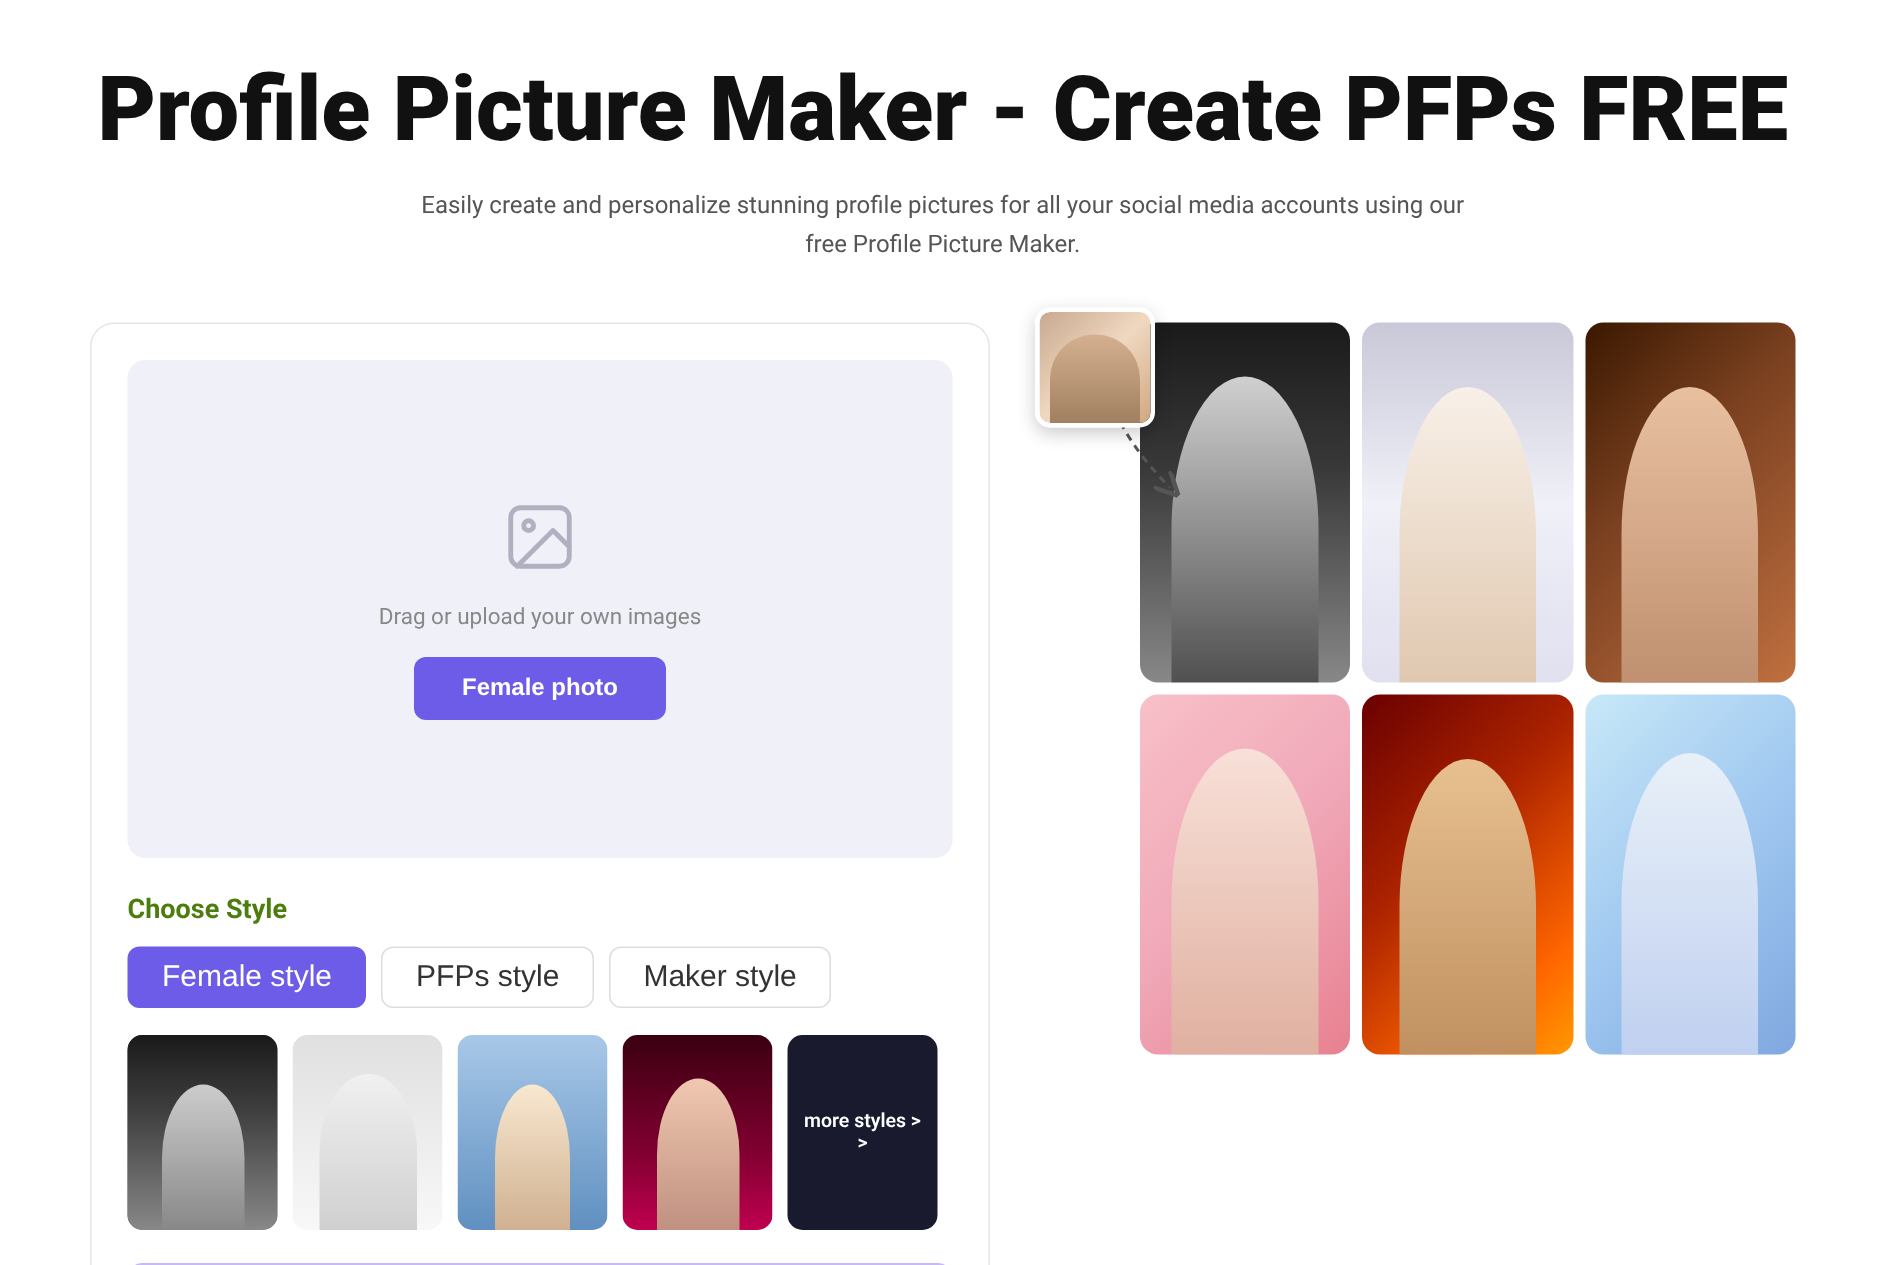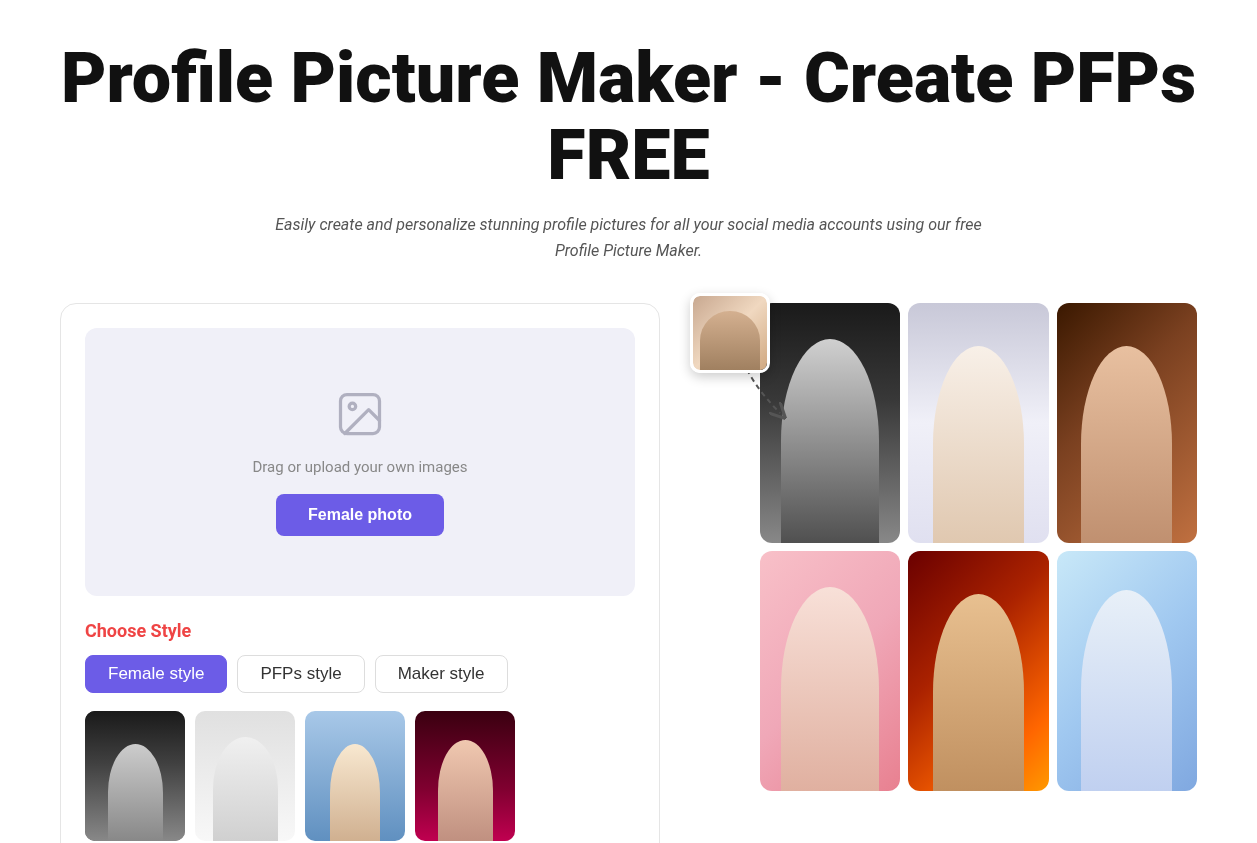--- a/index.html
+++ b/index.html
@@ -15,33 +15,32 @@
       max-width: 1257px;
       padding: 40px 60px 60px;
     }
 
     
     .header {
       text-align: center;
       margin-bottom: 40px;
     }
     .header h1 {
-      font-size: 70px;
+      font-size: 60px;
       font-weight: 900;
       line-height: 1.1;
       color: #111;
       margin-bottom: 18px;
     }
     .header p {
       font-size: 16px;
       color: #555;
       max-width: 720px;
       margin: 16px auto;
       line-height: 1.6;
-      font-style: italic;
     }
 
     
     .main-layout {
       display: flex;
       gap: 40px;
       align-items: flex-start;
     }
 
     
@@ -55,21 +54,21 @@
     }
 
     
     .upload-area {
       background: #f0f0f8;
       border-radius: 12px;
       display: flex;
       flex-direction: column;
       align-items: center;
       justify-content: center;
-      padding: 60px 20px;
+      padding: 92px 20px;
       margin-bottom: 24px;
       min-height: 220px;
       cursor: pointer;
     }
     .upload-icon {
       margin-bottom: 14px;
     }
     .upload-icon svg {
       width: 52px;
       height: 52px;
@@ -90,33 +89,33 @@
       font-weight: 600;
       cursor: pointer;
       transition: background 0.2s;
     }
 
     
     .choose-style-label {
       font-size: 18px;
       font-weight: 700;
       margin-bottom: 14px;
-      color: #ef4444;
+      color: #4d7c0f;
     }
     .style-tabs {
       display: flex;
       gap: 10px;
       margin-bottom: 18px;
     }
     .style-tab {
       padding: 8px 22px;
       border-radius: 8px;
       border: 1.5px solid #ddd;
       background: #fff;
-      font-size: 17px;
+      font-size: 20px;
       font-weight: 500;
       cursor: pointer;
       color: #333;
       transition: all 0.2s;
     }
     .style-tab.active {
       background: #6c5ce7;
       color: #fff;
       border-color: #6c5ce7;
     }
@@ -286,20 +285,23 @@
             <div style="width:50%;height:75%;background:linear-gradient(180deg,#f8e8d0 0%,#d0b090 100%);border-radius:50% 50% 0 0;margin-bottom:0;"></div>
           </div>
         </div>
 
         <div class="style-thumb thumb-red-dress">
           <div style="width:100%;height:100%;background:linear-gradient(180deg,#3a0010 0%,#800030 60%,#c00050 100%);display:flex;align-items:flex-end;justify-content:center;">
             <div style="width:55%;height:78%;background:linear-gradient(180deg,#f0c8b0 0%,#c09080 100%);border-radius:50% 50% 0 0;margin-bottom:0;"></div>
           </div>
         </div>
 
+        <div class="more-styles-thumb">
+          <div class="more-styles-text">more styles &gt; &gt;</div>
+        </div>
       </div>
 
       
       <button class="generate-btn">Generate</button>
 
     </div>
 
     <div class="right-panel">
 
       <div class="preview-photo">

